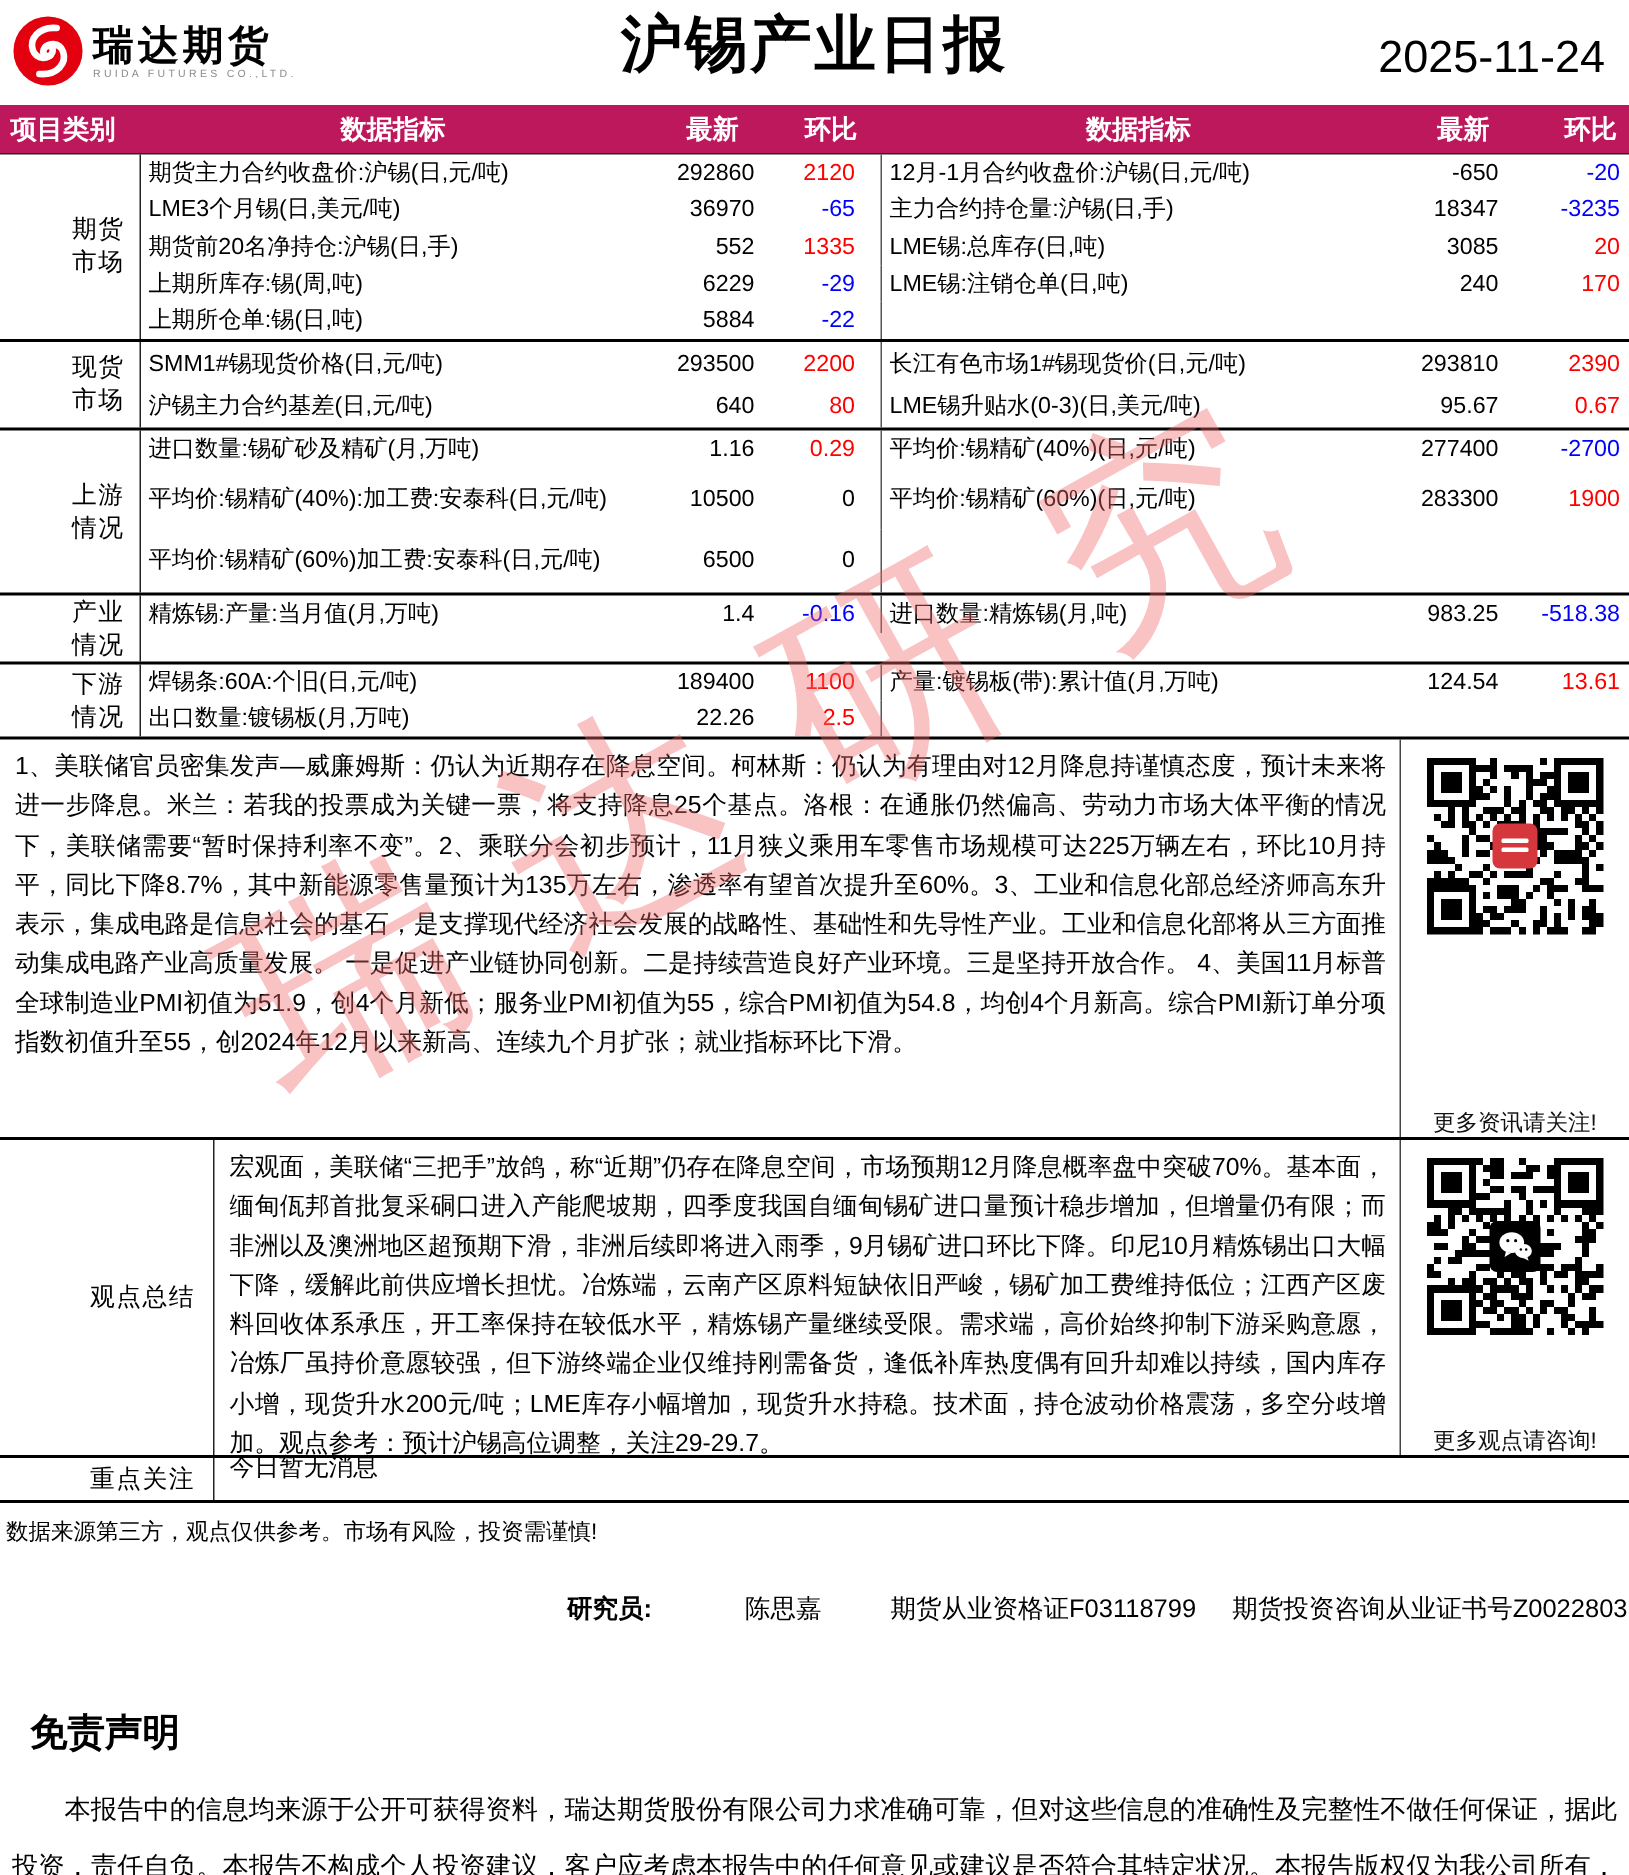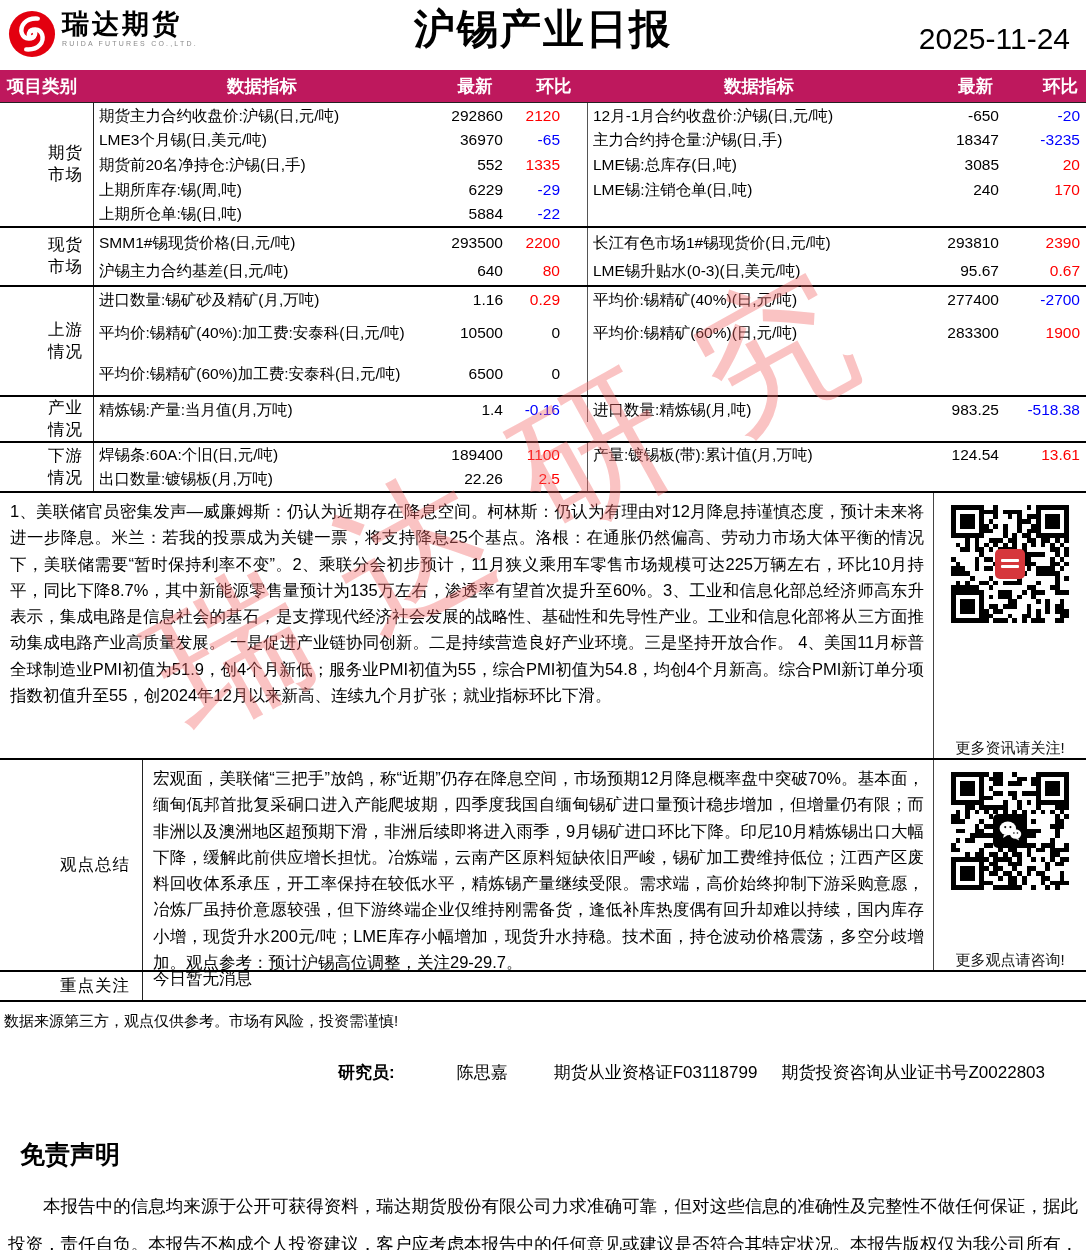--- a/index.html
+++ b/index.html
@@ -3,21 +3,21 @@
 <meta charset="utf-8">
 <style>
   html,body{margin:0;padding:0;}
   body{
     width:1086px;height:1250px;overflow:hidden;position:relative;
     background:#fff;color:#000;
     font-family:"Liberation Sans","DejaVu Sans",sans-serif;
   }
   
   .report-header{position:relative;height:70px;}
-  .logo{position:absolute;left:8px;top:10px;display:flex;}
+  .logo{position:absolute;left:8px;top:10px;display:flex;align-items:center;}
   .logo-txt{margin-left:6px;}
   .logo-cn{font-size:27px;font-weight:bold;letter-spacing:3px;line-height:28px;}
   .logo-en{font-size:7px;color:#8a8a8a;letter-spacing:2.2px;margin-top:2px;}
   .page-title{position:absolute;left:50%;top:2px;transform:translateX(-50%);
     font-size:41px;font-weight:bold;letter-spacing:2px;margin:0;}
   .report-date{position:absolute;right:16px;top:22px;font-size:30px;}
   
   .watermark{position:absolute;left:165px;top:612px;z-index:6;pointer-events:none;
     font-size:152px;letter-spacing:54px;white-space:nowrap;line-height:1;
     color:rgba(242,104,104,0.40);transform:rotate(-29deg);transform-origin:0 50%;}
@@ -39,21 +39,21 @@
   .sec-1 .row{height:28.5px;}
   .sec-2 .row:nth-child(1){height:25px;}
   .sec-2 .row:nth-child(2){height:41px;}
   .sec-2 .row:nth-child(3){height:42px;}
   .sec-3 .row{height:25px;}
   .sec-4 .row{height:24px;}
   .cell{display:flex;align-items:center;font-size:15.5px;line-height:19px;}
   .c-label{padding:0 2px 0 5px;}
   .c-num{justify-content:flex-end;}
   .c3{padding-right:17px;}
-  .c4{padding-right:27px;}
+  .c4{padding-right:17px;}
   .c6{padding-right:6px;}
   .c7{padding-right:6px;}
   .div-r{border-right:1px solid #555;}
   .up{color:#fe0000;}
   .down{color:#0000fe;}
   
   .txtrow{display:flex;border-top:2px solid #000;}
   .news-block{height:265px;}
   .summary-block{height:210px;}
   .focus-block{height:28px;}
@@ -64,21 +64,21 @@
   .qrwrap{position:relative;width:118px;height:118px;}
   .qr-caption{font-size:15px;margin-top:8px;color:#111;}
   .qr-badge{position:absolute;left:50%;top:50%;transform:translate(-50%,-50%);
     border-radius:5px;display:flex;flex-direction:column;align-items:center;justify-content:center;gap:3px;}
   .badge-red{width:30px;height:30px;background:#d6373c;}
   .badge-red i{display:block;width:18px;height:3px;background:#fff;border-radius:1px;}
   .badge-black{width:34px;height:34px;background:#000;}
   
   .footnote{margin:10px 0 0 4px;font-size:15px;}
   .researcher{display:flex;align-items:baseline;margin-top:30px;padding-left:338px;font-size:17px;}
-  .researcher .r-label{font-weight:bold;}
+  .researcher .r-label{font-weight:bold;margin-left:40px;}
   .researcher .r-name{margin-left:62px;}
   .researcher .r-cert1{margin-left:46px;}
   .researcher .r-cert2{margin-left:24px;}
   .disclaimer-heading{font-size:25px;font-weight:bold;margin:54px 0 16px 20px;}
   .disclaimer-body{margin:0 8px;font-size:17.5px;line-height:38.5px;text-indent:2em;text-align:justify;}
 </style>
 </head>
 <body>
 
 <div class="report-header">

